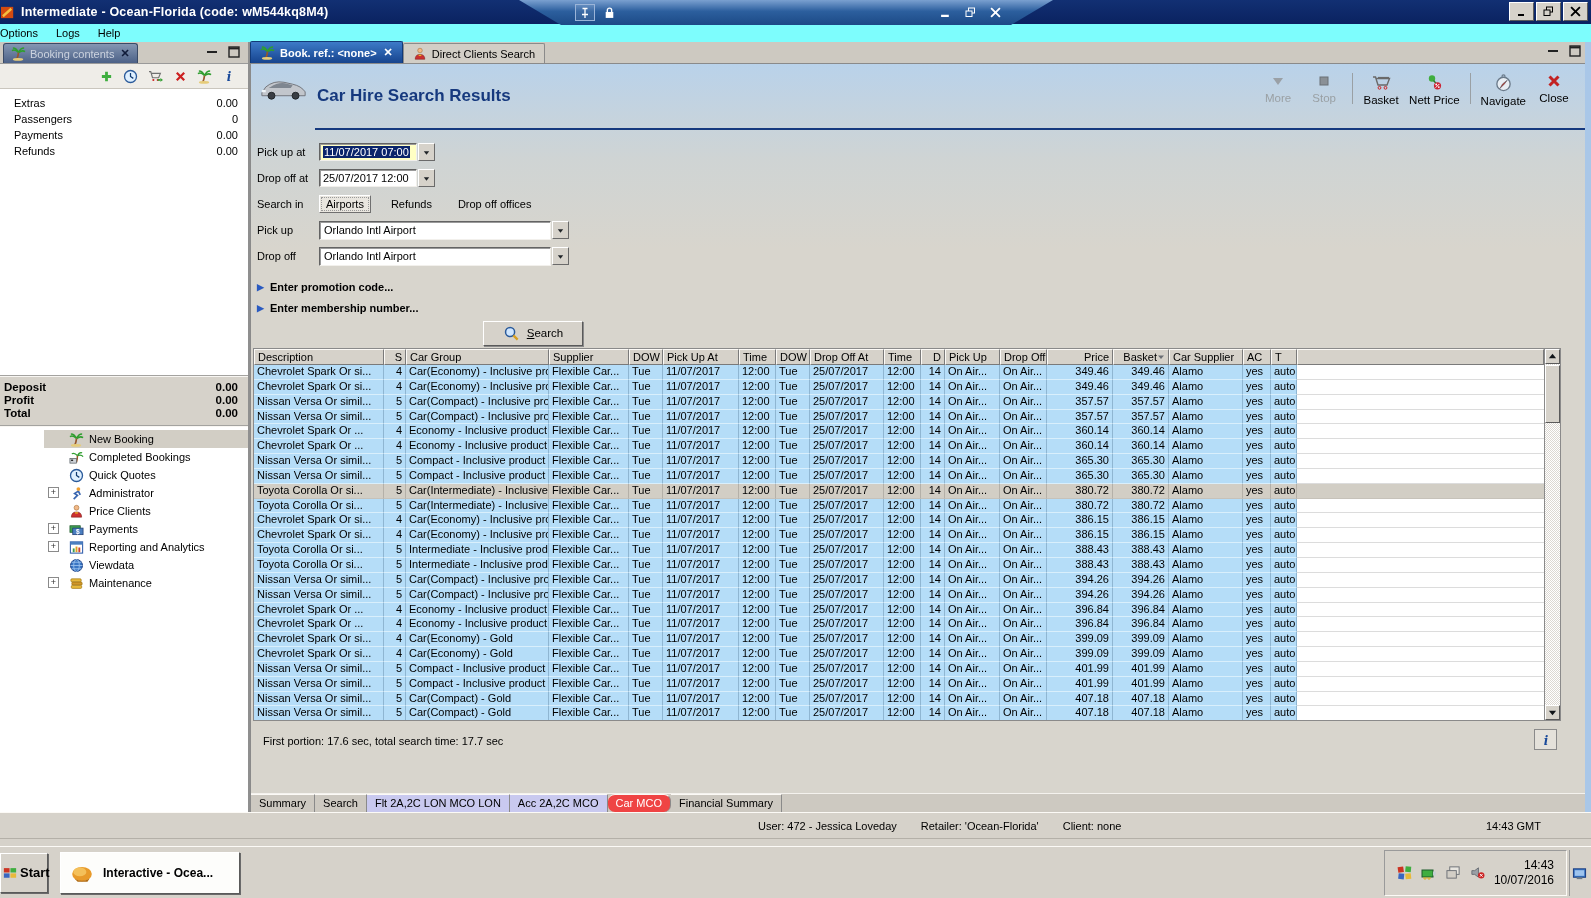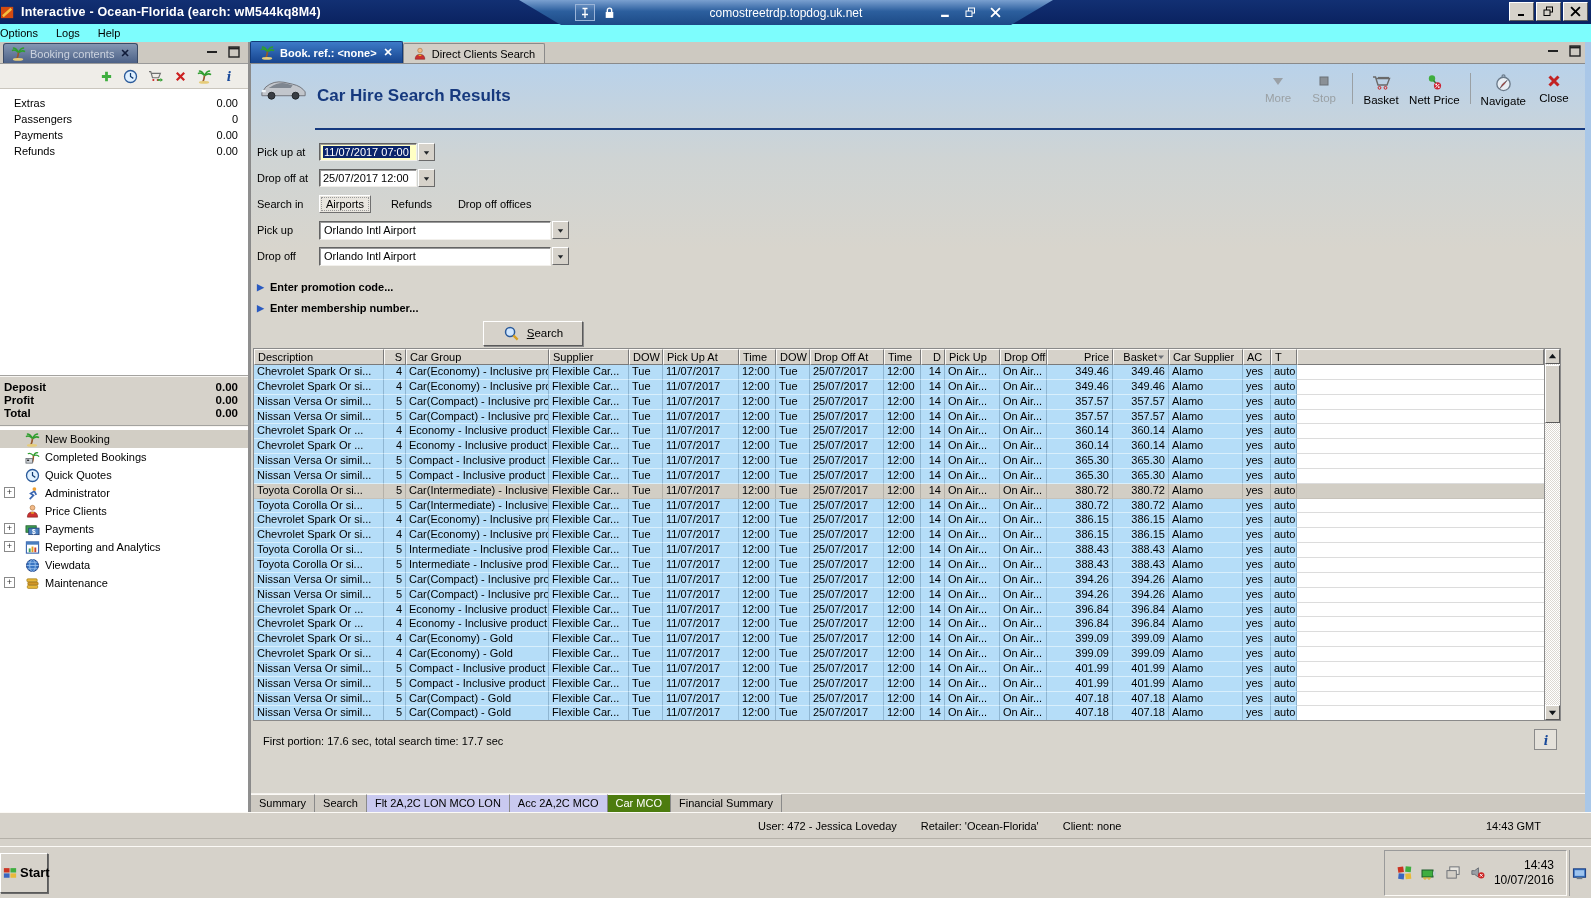--- a/index.html
+++ b/index.html
@@ -44,21 +44,21 @@
   .booking-toolbar { height:25px; flex:none; background:#efede8; border-bottom:1px solid #cac6be; display:flex; align-items:center; justify-content:flex-end; gap:10px; padding-right:12px; }
   .summary-list { flex:none; padding-top:6px; }
   .srow { display:flex; justify-content:space-between; padding:2px 10px 2px 14px; }
   .lp-spacer { flex:none; height:216px; background:#fff; }
   .totals-box { flex:none; background:#d6d2ca; border-top:2px groove #f8f6f2; border-bottom:2px groove #f8f6f2; padding:4px 0 5px; }
   .trow { display:flex; justify-content:space-between; padding:0 10px 0 4px; font-weight:bold; font-size:11.5px; line-height:13px; }
   .nav-header { flex:none; height:24px; display:flex; align-items:center; justify-content:space-between; padding:0 7px 0 2px;
     background:linear-gradient(180deg,#f6f4f0,#d8d4cc); border-bottom:1px solid #b4b0a8; font-weight:bold; font-size:13.5px; }
   .minus-btn { width:14px; height:13px; background:#e8e6e0; border:1px solid #8a8a8a; display:flex; align-items:center; justify-content:center; font-size:10px; line-height:8px; }
   .nav-list { flex:1; background:#fff; padding-top:3px; }
-  .nav-item { height:18px; display:flex; align-items:center; position:relative; padding-left:45px; }
+  .nav-item { height:18px; display:flex; align-items:center; position:relative; padding-left:45px;margin-left:44px; }
   .nav-item.selected { background:#d2cec5; }
   .expand-box { position:absolute; left:4px; top:3px; width:11px; height:11px; border:1px solid #8a8a8a; background:#fff; font-size:9px; line-height:9px; text-align:center; color:#333; }
   .nav-icon { position:absolute; left:25px; width:15px; height:15px; }
 
   
   .right-panel { flex:1; display:flex; flex-direction:column; background:#cdc9c1; border-right:6px solid #a9c7e8; }
   .doc-tabstrip { flex:none; height:22px; display:flex; align-items:flex-end; position:relative; border-bottom:1px solid #8a8a8a; }
   .doc-tab { height:20px; padding:0 9px; display:flex; align-items:center; gap:5px; border:1px solid #8a8a8a; border-bottom:none; background:#d2cec6; border-radius:2px 2px 0 0; }
   .doc-tab.active { height:22px; background:linear-gradient(180deg,#3d7ac8 0%,#16448e 100%); color:#fff; font-weight:bold; border-color:#123a78; }
   .doc-tab.active .tab-close-x { color:#fff; }
@@ -107,21 +107,21 @@
   .sc-btn { position:absolute; left:0; width:15px; height:15px; background:#d6d2ca; border:1px solid; border-color:#fff #5a5a5a #5a5a5a #fff; display:flex; align-items:center; justify-content:center; }
   .sc-up { top:0; } .sc-down { bottom:0; }
   .sc-thumb { position:absolute; left:0; top:16px; width:15px; height:58px; background:#d6d2ca; border:1px solid; border-color:#fff #5a5a5a #5a5a5a #fff; }
 
   .search-status { flex:none; position:relative; margin-top:14px; padding-left:12px; }
   .info-btn { position:absolute; right:28px; top:-6px; width:23px; height:21px; background:#e4e1da; border:1px solid #8a8a8a; display:flex; align-items:center; justify-content:center; }
 
   .bottom-tabstrip { margin-top:auto; flex:none; height:19px; display:flex; background:#cdc9c1; border-top:1px solid #f4f2ee; }
   .btab { padding:2px 8px 0; border-right:1px solid #8a8a8a; border-top:1px solid #fcfaf6; white-space:nowrap; }
   .btab.lavender { background:#c9c9ef; }
-  .btab.active { background:#4d7c0f; color:#fff; }
+  .btab.active { background:#ef4444; color:#fff;border-radius:7px; }
 
   
   .status-bar { position:absolute; top:812px; left:0; right:0; height:26px; background:#d6d2ca; border-top:1px solid #fcfaf6; display:flex; align-items:center; gap:24px; }
   .sb-user { margin-left:758px; }
   .sb-time { position:absolute; right:50px; }
   .frame-strip { position:absolute; top:838px; left:0; right:0; height:8px; background:#d6d2ca; border-top:1px solid #b4b0a8; }
 
   
   .taskbar { position:absolute; top:846px; left:0; right:0; height:52px; background:#d6d2ca; border-top:1px solid #fcfaf6; display:flex; align-items:center; }
   .start-btn { margin-left:0; height:40px; width:48px; background:#d6d2ca; border:1px solid; border-color:#fff #5a5a5a #5a5a5a #fff; box-shadow:1px 1px 0 #6a6a6a; display:flex; align-items:center; gap:3px; font-weight:bold; font-size:13px; padding-left:2px; }
@@ -133,21 +133,21 @@
 </head>
 <body>
 
 <div class="titlebar">
   <span class="icon app-icon">
     <svg viewBox="0 0 16 16" width="15" height="15">
         <rect x="0" y="2" width="13" height="12" fill="#d24a10"></rect>
         <path d="M2 12l9-8" stroke="#f4c040" stroke-width="2.5"></path>
       </svg>
   </span>
-  <span class="title-text">Interactive - Ocean-Florida (earch: wM544kq8M4)</span>
+  <span class="title-text">Intermediate - Ocean-Florida (code: wM544kq8M4)</span>
   <span class="win-buttons">
     <span class="win-btn">
         <svg viewBox="0 0 10 10" width="10" height="10">
           <path d="M1 8h6" stroke="#000" stroke-width="2"></path>
         </svg>
       </span>
     <span class="win-btn">
         <svg viewBox="0 0 11 11" width="11" height="11">
           <rect x="3.5" y="1" width="6" height="5" fill="none" stroke="#000"></rect>
           <rect x="1" y="4" width="6" height="5.5" fill="#d6d2ca" stroke="#000"></rect>
@@ -166,21 +166,20 @@
       <svg viewBox="0 0 12 12" width="12" height="12">
         <path d="M3.5 1.5h5M6 1.5v5.5M3 7.5h6M6 7.5V11" stroke="#fff" stroke-width="1.3" fill="none"></path>
       </svg>
     </span>
   <span class="rdp-lock icon">
       <svg viewBox="0 0 12 12" width="13" height="13">
         <rect x="2.5" y="5.5" width="7" height="5.5" fill="#fff"></rect>
         <path d="M4 5.5V4a2 2 0 014 0v1.5" fill="none" stroke="#fff" stroke-width="1.3"></path>
       </svg>
     </span>
-  <span class="rdp-host">comostreetrdp.topdog.uk.net</span>
   <span class="rdp-btns">
     <span class="rdp-btn icon">
         <svg viewBox="0 0 10 10" width="11" height="11">
           <path d="M1 8h7" stroke="#fff" stroke-width="2"></path>
         </svg>
       </span>
     <span class="rdp-btn icon">
         <svg viewBox="0 0 11 11" width="11" height="11">
           <rect x="3.5" y="1" width="6" height="5" fill="none" stroke="#fff"></rect>
           <rect x="1" y="4" width="6" height="5.5" fill="#2c5f9e" stroke="#fff"></rect>
@@ -1169,20 +1168,30 @@
     <span class="icon">
         <svg viewBox="0 0 16 14" width="14" height="13">
           <rect x="1" y="2" width="6.5" height="5" fill="#cc3322"></rect>
           <rect x="8.5" y="2" width="6.5" height="5" fill="#3fae3f"></rect>
           <rect x="1" y="8" width="6.5" height="5" fill="#3a66c0"></rect>
           <rect x="8.5" y="8" width="6.5" height="5" fill="#e8b93a"></rect>
         </svg>
       </span>
     <span>Start</span>
   </span>
+  <span class="task-btn">
+    <span class="icon">
+        <svg viewBox="0 0 22 18" width="24" height="20">
+          <ellipse cx="11" cy="10" rx="9" ry="6.5" fill="#e89a2a"></ellipse>
+          <ellipse cx="9" cy="8" rx="6" ry="4" fill="#f4c05a"></ellipse>
+          <path d="M4 14q7 4 14 0l-2 3H7z" fill="#b06a10"></path>
+        </svg>
+      </span>
+    <span>Interactive - Ocea...</span>
+  </span>
   <span class="tray" id="tray">
     <span class="icon">
         <svg viewBox="0 0 16 16" width="15" height="15">
           <rect x="1" y="2" width="6" height="6" fill="#cc3322" transform="rotate(-8 4 5)"></rect>
           <rect x="9" y="1.5" width="6" height="6" fill="#3fae3f" transform="rotate(6 12 4)"></rect>
           <rect x="1.5" y="9" width="6" height="6" fill="#3a66c0" transform="rotate(6 4 12)"></rect>
           <rect x="9" y="9" width="6" height="6" fill="#e8b93a" transform="rotate(-6 12 12)"></rect>
         </svg>
       </span>
       <span class="icon">

